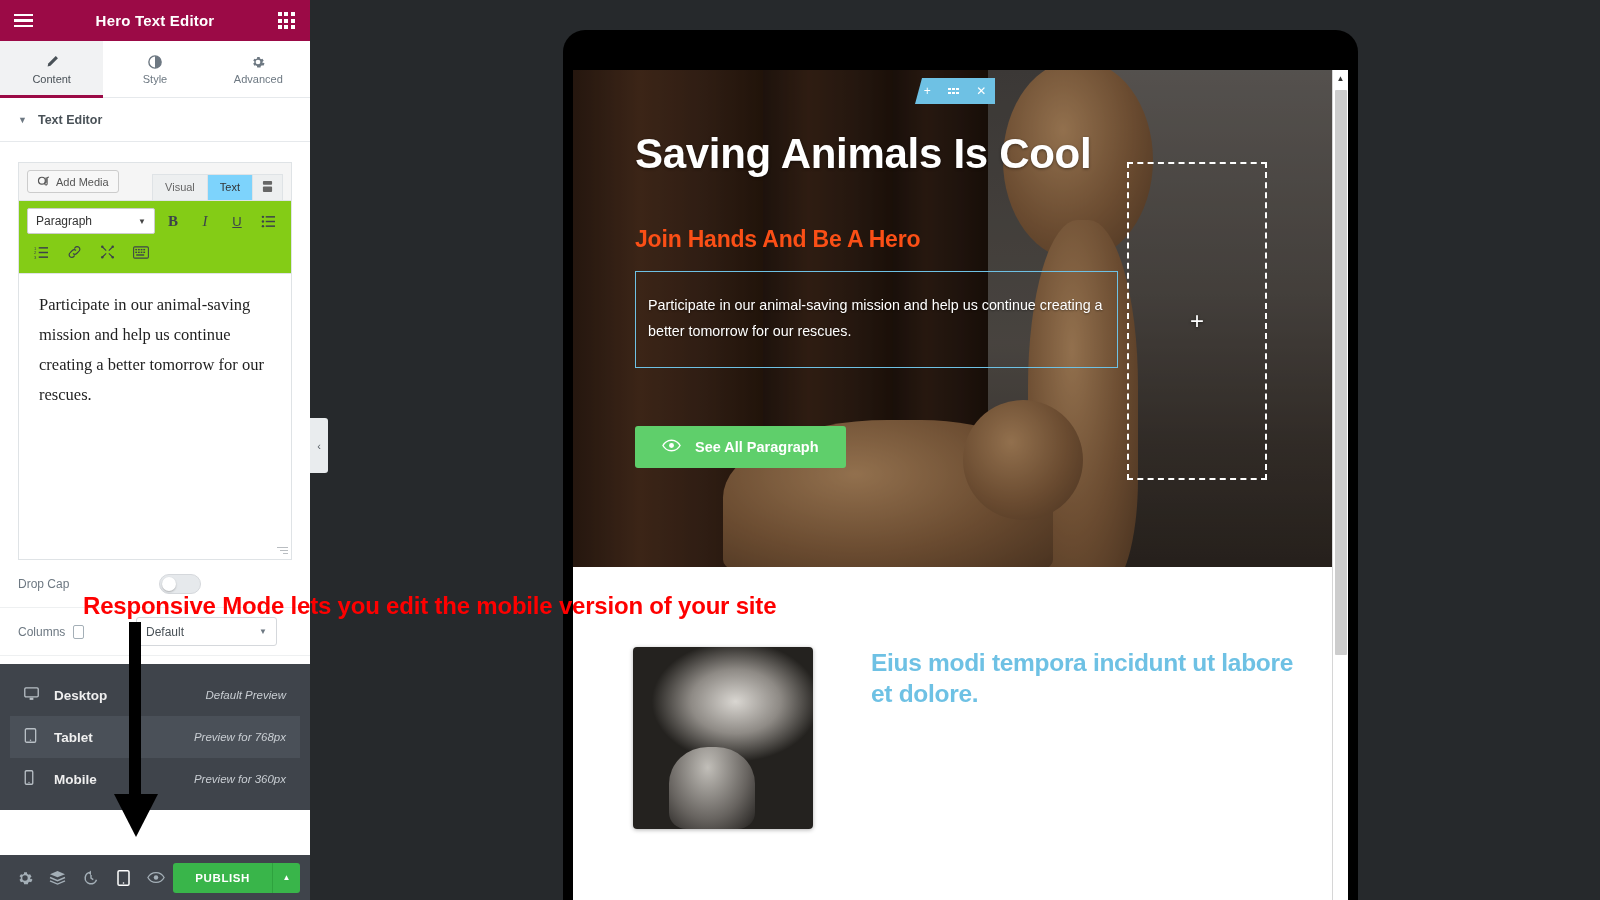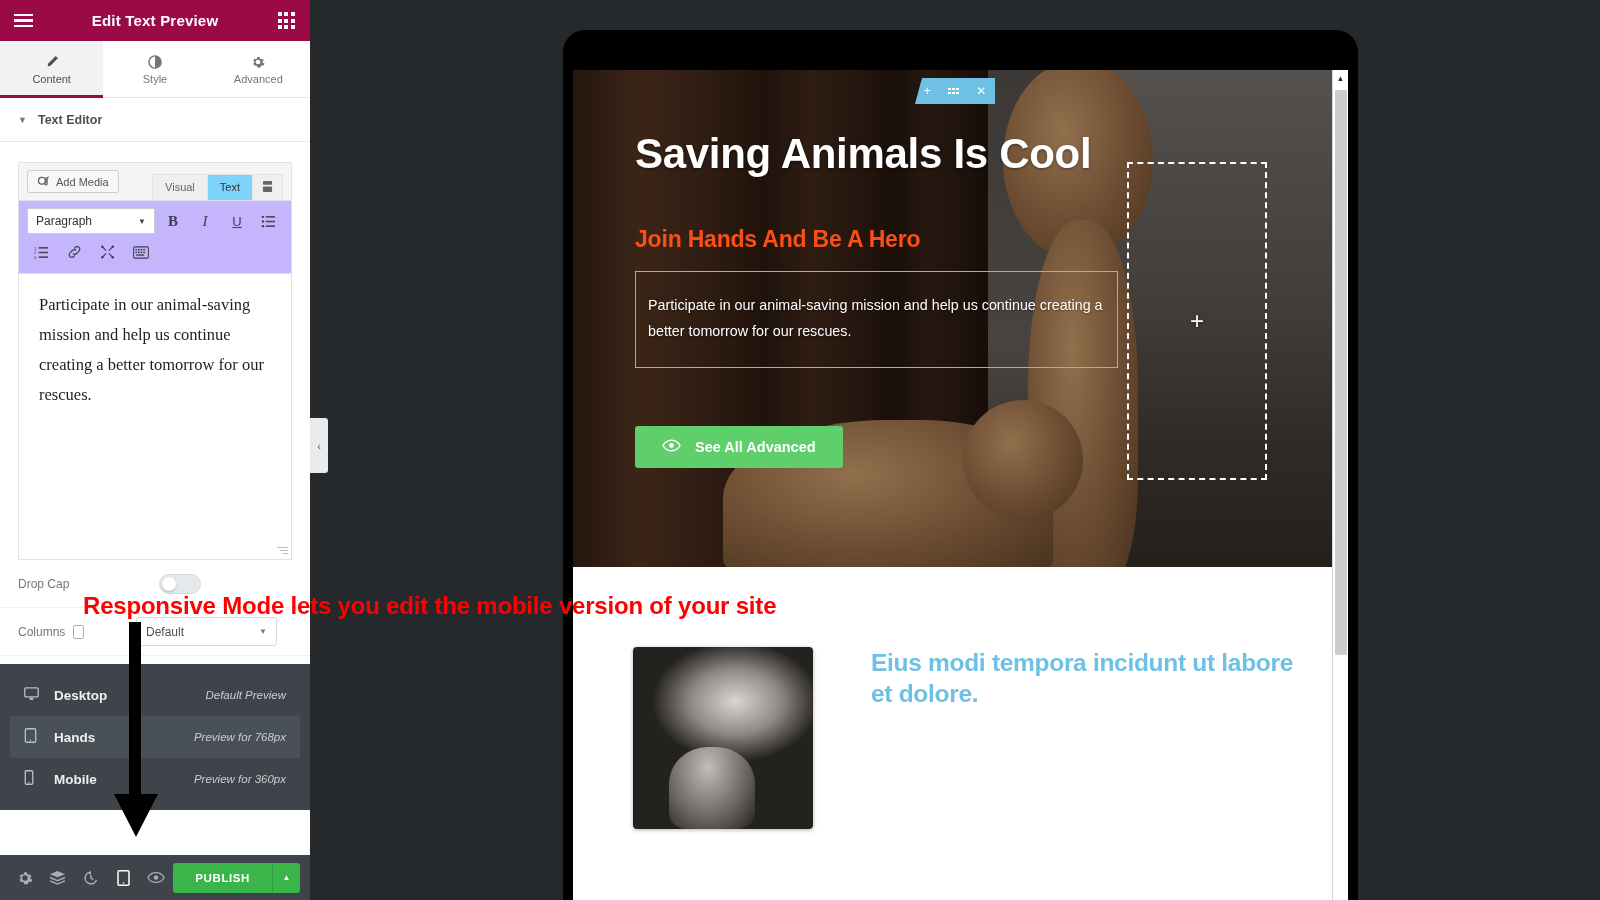--- a/index.html
+++ b/index.html
@@ -87,21 +87,21 @@
   .wp-tabs { position: absolute; right: 8px; bottom: 0; display: flex; }
   .wp-tab {
     font-size: 11px; color: #666; padding: 6px 12px; cursor: pointer;
     border: 1px solid #dfe3e6; border-bottom: none; background: #edeff0;
     margin-left: -1px;
   }
   .wp-tab.active { background: #7dd3fc; color: #333; }
   .wp-tab.icon-tab { padding: 5px 9px; }
 
   .wp-toolbar-rows {
-    background: #c4b5fd; padding: 7px 8px 8px 8px;
+    background: #84cc16; padding: 7px 8px 8px 8px;
     border-bottom: 1px solid #dfe3e6;
   }
   .wp-row { display: flex; align-items: center; gap: 4px; }
   .wp-row + .wp-row { margin-top: 5px; }
   .fmt-select {
     width: 132px; height: 26px; background: #fff;
     border: 1px solid #ccc; border-radius: 2px;
     font-size: 12px; color: #333; display: flex; align-items: center;
     padding: 0 8px; justify-content: space-between; cursor: pointer;
   }
@@ -337,21 +337,21 @@
 <body>
 
 <div id="sidebar">
 
   <div id="panel-header">
     <div class="hamburger">
       <i></i>
         <i></i>
         <i></i>
     </div>
-    <div class="ph-title">Edit Text Preview</div>
+    <div class="ph-title">Hero Text Editor</div>
     <div class="grid9">
       <i></i>
         <i></i>
         <i></i>
         <i></i>
         <i></i>
         <i></i>
         <i></i>
         <i></i>
         <i></i>
@@ -538,21 +538,21 @@
         <span class="dv-name">Desktop</span>
         <span class="dv-hint">Default Preview</span>
       </div>
       <div class="dev-row active">
         <span class="dv-ico">
           <svg width="13" height="15" viewBox="0 0 13 16">
               <rect x="1" y="0.8" width="11" height="14.4" rx="1.3" fill="none" stroke="#b8bfc5" stroke-width="1.4"></rect>
               <circle cx="6.5" cy="13" r="0.8" fill="#b8bfc5"></circle>
             </svg>
         </span>
-        <span class="dv-name">Hands</span>
+        <span class="dv-name">Tablet</span>
         <span class="dv-hint">Preview for 768px</span>
       </div>
       <div class="dev-row">
         <span class="dv-ico">
           <svg width="10" height="15" viewBox="0 0 10 16">
               <rect x="1" y="0.8" width="8" height="14.4" rx="1.2" fill="none" stroke="#b8bfc5" stroke-width="1.4"></rect>
               <circle cx="5" cy="13.2" r="0.7" fill="#b8bfc5"></circle>
             </svg>
         </span>
         <span class="dv-name">Mobile</span>
@@ -644,21 +644,21 @@
           <div class="txt-widget">
             <p>Participate in our animal-saving mission and help us continue creating a better tomorrow for our rescues.</p>
           </div>
           <div class="cta">
             <span>
               <svg width="19" height="13" viewBox="0 0 20 13">
                   <path d="M10 1C5 1 1.8 5 1 6.5 1.8 8 5 12 10 12s8.2-4 9-5.5C18.2 5 15 1 10 1z" fill="none" stroke="#fff" stroke-width="1.5"></path>
                   <circle cx="10" cy="6.5" r="2.6" fill="#fff"></circle>
                 </svg>
             </span>
-            <span>See All Advanced</span>
+            <span>See All Paragraph</span>
           </div>
         </div>
       </div>
 
       <div id="section2">
         <div class="s2-img-wrap">
           <div class="s2-img"></div>
         </div>
         <div class="s2-text">
           <div class="s2-title">Eius modi tempora incidunt ut labore et dolore.</div>

